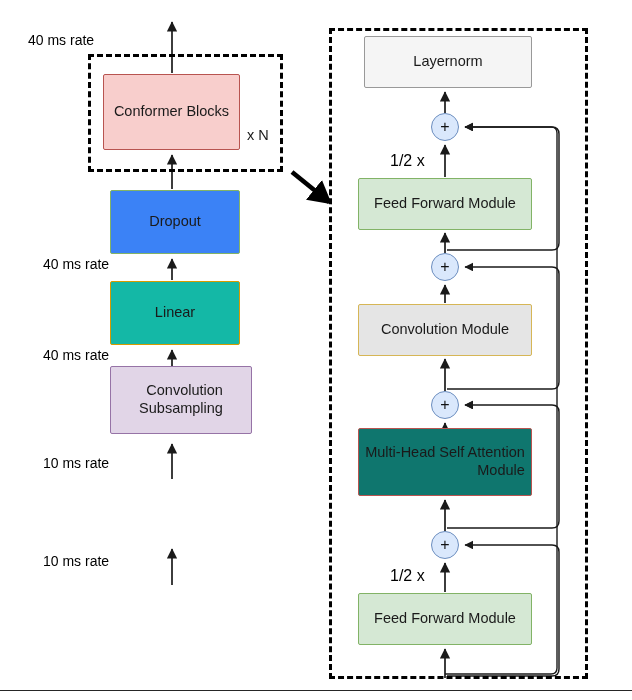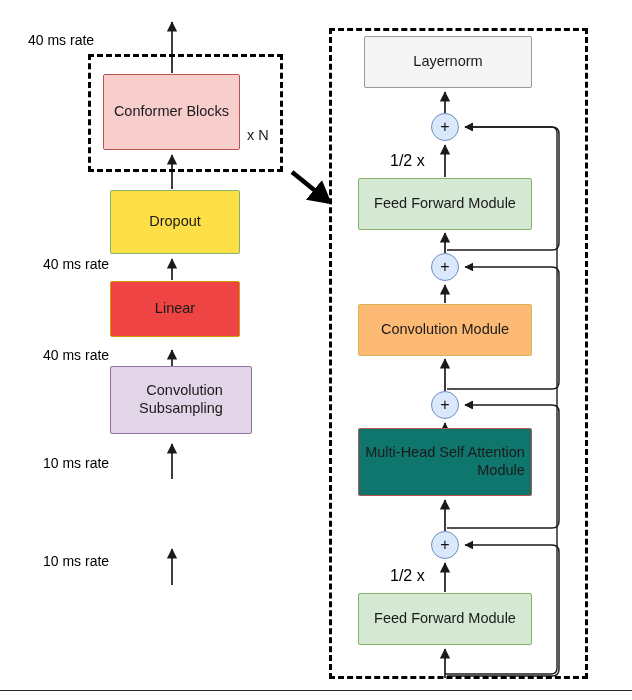--- a/index.html
+++ b/index.html
@@ -154,25 +154,25 @@
   </svg>
 
   <div class="dashed-box" style="left:88px; top:54px; width:195px; height:118px;"></div>
   <div class="dashed-box" style="left:329px; top:28px; width:259px; height:651px;"></div>
 
   <div class="node" style="left:103px; top:74px; width:137px; height:76px; background:#f8cecc; border:1.2px solid #b85450;">
     <span>Conformer Blocks</span>
   </div>
   <div class="xn-label" style="left:247px; top:103px;margin-top:24px;">x N</div>
 
-  <div class="node" style="left:110px; top:190px; width:130px; height:64px; background:#fde047; border:1.2px solid #82b366;">
+  <div class="node" style="left:110px; top:190px; width:130px; height:64px; background:#3b82f6; border:1.2px solid #82b366;">
     <span>Dropout</span>
   </div>
 
-  <div class="node" style="left:110px; top:281px; width:130px; height:56px; background:#ef4444; border:1.2px solid #d79b00;">
+  <div class="node" style="left:110px; top:281px; width:130px; height:64px; background:#14b8a6; border:1.2px solid #d79b00;">
     <span>Linear</span>
   </div>
 
   <div class="node" style="left:110px; top:366px; width:142px; height:68px; background:#e1d5e7; border:1.2px solid #9673a6; white-space:pre-line;">
     <span style="white-space:pre-line;">Convolution
 Subsampling</span>
   </div>
 
 
   <div class="rate-label" style="left:28px; top:32px;">40 ms rate</div>
@@ -182,21 +182,21 @@
   <div class="rate-label" style="left:43px; top:553px;">10 ms rate</div>
 
   <div class="node" style="left:364px; top:36px; width:168px; height:52px; background:#f5f5f5; border:1.2px solid #999999;">
     <span>Layernorm</span>
   </div>
 
   <div class="node" style="left:358px; top:178px; width:174px; height:52px; background:#d5e8d4; border:1.2px solid #82b366;">
     <span>Feed Forward Module</span>
   </div>
 
-  <div class="node" style="left:358px; top:304px; width:174px; height:52px; background:#fdba74; border:1.2px solid #d6b656;">
+  <div class="node" style="left:358px; top:304px; width:174px; height:52px; background:#e5e5e5; border:1.2px solid #d6b656;">
     <span>Convolution Module</span>
   </div>
 
   <div class="node" style="left:358px; top:428px; width:174px; height:68px; background:#0f766e; border:1.2px solid #b85450; white-space:pre-line;">
     <span style="white-space:pre-line;">Multi-Head Self Attention
 Module</span>
   </div>
 
   <div class="node" style="left:358px; top:593px; width:174px; height:52px; background:#d5e8d4; border:1.2px solid #82b366;">
     <span>Feed Forward Module</span>

